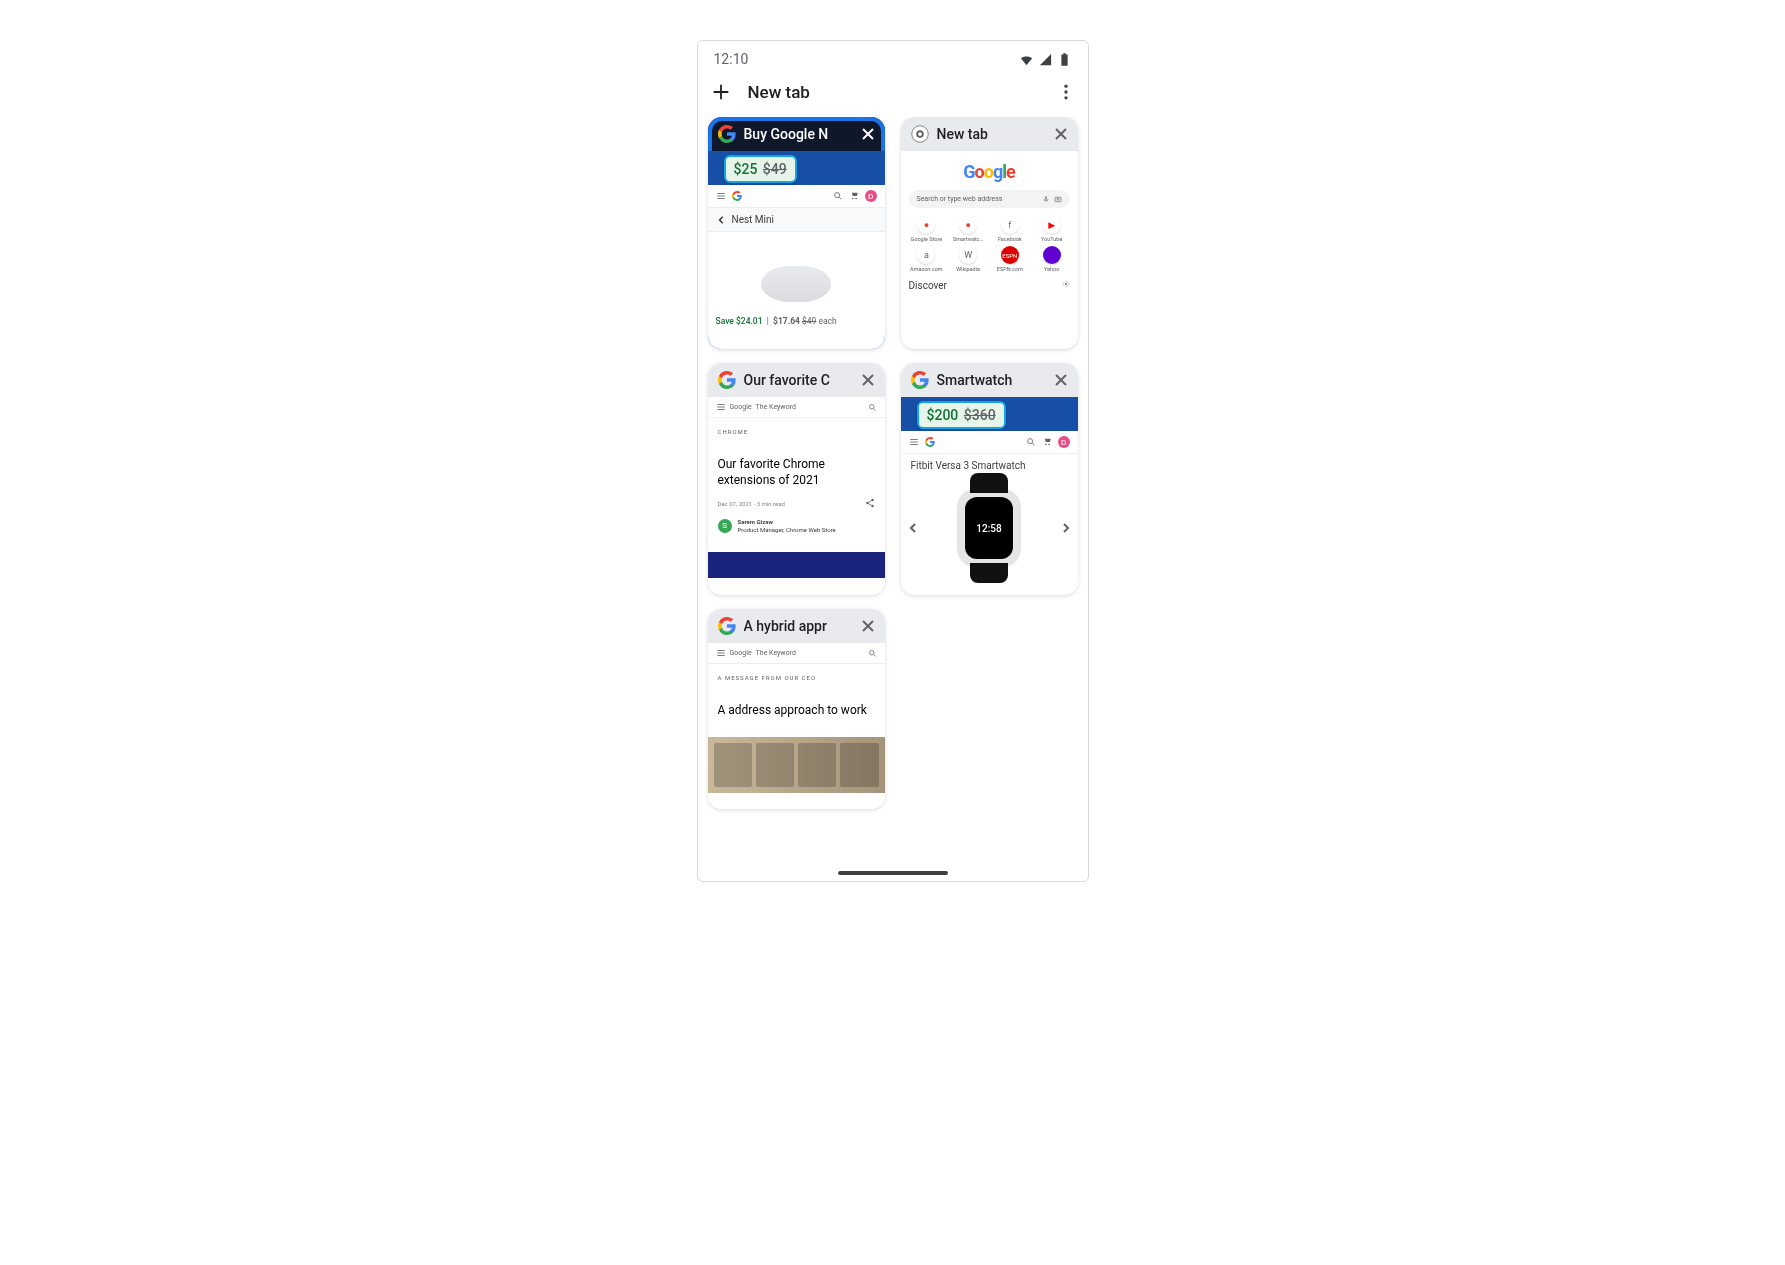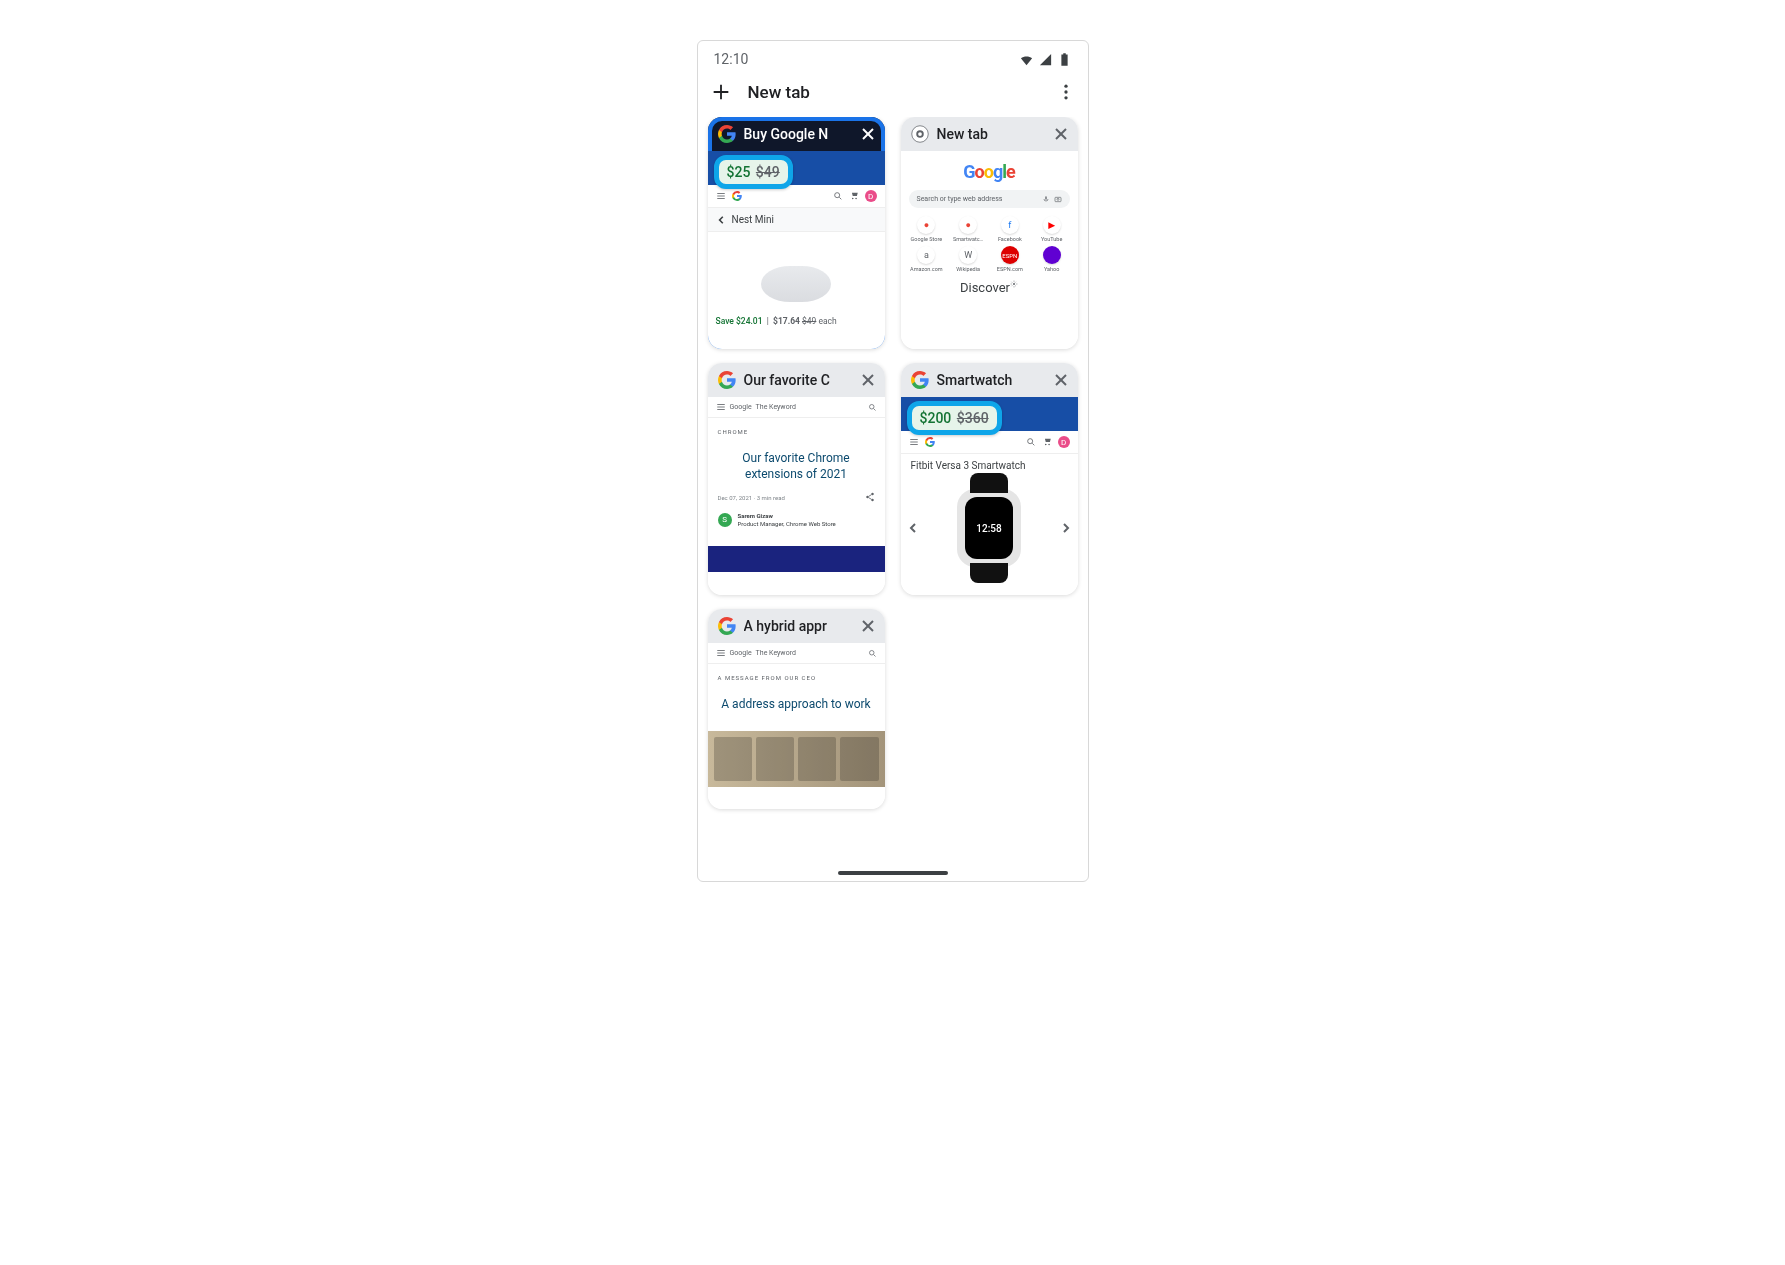--- a/index.html
+++ b/index.html
@@ -89,25 +89,25 @@
     position: relative;
     background: #fff;
     font-size: 8px;
     color: #202124;
     overflow: hidden;
   }
   
   .price-chip {
     position: absolute;
     top: 4px;
-    left: 6px;
+    left: 16px;
     z-index: 2;
     background: #e6f4ea;
-    border: 5px solid #0ea5e9;
-    border-radius: 12px;
+    border: 2px solid #0ea5e9;
+    border-radius: 6px;
     padding: 4px 8px;
     font-size: 14px;
     font-weight: 500;
     color: #137333;
     box-shadow: 0 1px 3px rgba(0,0,0,0.2);
   }
   .price-chip .old { color:#5f6368; text-decoration: line-through; margin-left:2px;}
   
   .blue-banner { height: 34px; background: #174ea6; }
   
@@ -137,27 +137,27 @@
     font-size:7px; color:#5f6368; display:flex; align-items:center; gap:4px;
   }
   .searchbox .sp{flex:1;}
   .sb-icon{width:8px;height:8px;}
   .site-grid {
     display:grid; grid-template-columns:repeat(4,1fr); gap:4px 2px;
     padding:8px 6px 4px;
   }
   .site-cell{ text-align:center; font-size:5.5px; color:#5f6368;}
   .site-ico{ width:18px;height:18px;border-radius:50%;background:#fff;box-shadow:0 1px 2px rgba(0,0,0,0.15);margin:0 auto 2px;display:flex;align-items:center;justify-content:center;font-size:9px;}
-  .discover-row{display:flex;justify-content:center;padding:4px 8px;font-size:13px;color:#3c4043;}
+  .discover-row{display:flex;justify-content:space-between;padding:4px 8px;font-size:10px;color:#3c4043;}
   
   .art-bar{display:flex;align-items:center;gap:4px;padding:5px 8px;border-bottom:1px solid #eee;}
   .art-bar .brand{font-size:7px;color:#5f6368;}
   .art-content{padding:10px;}
   .kicker{font-size:6px;letter-spacing:1px;color:#5f6368;text-transform:uppercase;}
-  .headline{font-size:12px;font-weight:400;color:#0c4a6e;margin:16px 0 10px;line-height:1.3;text-align:center;}
+  .headline{font-size:12px;font-weight:400;color:#000000;margin:22px 0 10px;line-height:1.3;}
   .meta{font-size:6px;color:#80868b;}
   .byline{display:flex;align-items:center;gap:6px;margin-top:10px;}
   .by-avatar{width:14px;height:14px;border-radius:50%;background:#34a853;color:#fff;font-size:8px;display:flex;align-items:center;justify-content:center;}
   .by-text{font-size:6px;color:#3c4043;line-height:1.3;}
   .dark-strip{height:26px;background:#1a237e;margin-top:8px;}
   
   .watch-wrap{position:relative;display:flex;align-items:center;justify-content:center;padding-top:12px;}
   .watch{width:64px;height:78px;background:#e5e5e5;border-radius:18px;position:relative;}
   .watch::before,.watch::after{content:"";position:absolute;width:38px;height:20px;background:#111;left:13px;}
   .watch::before{top:-16px;border-radius:8px 8px 0 0;}

